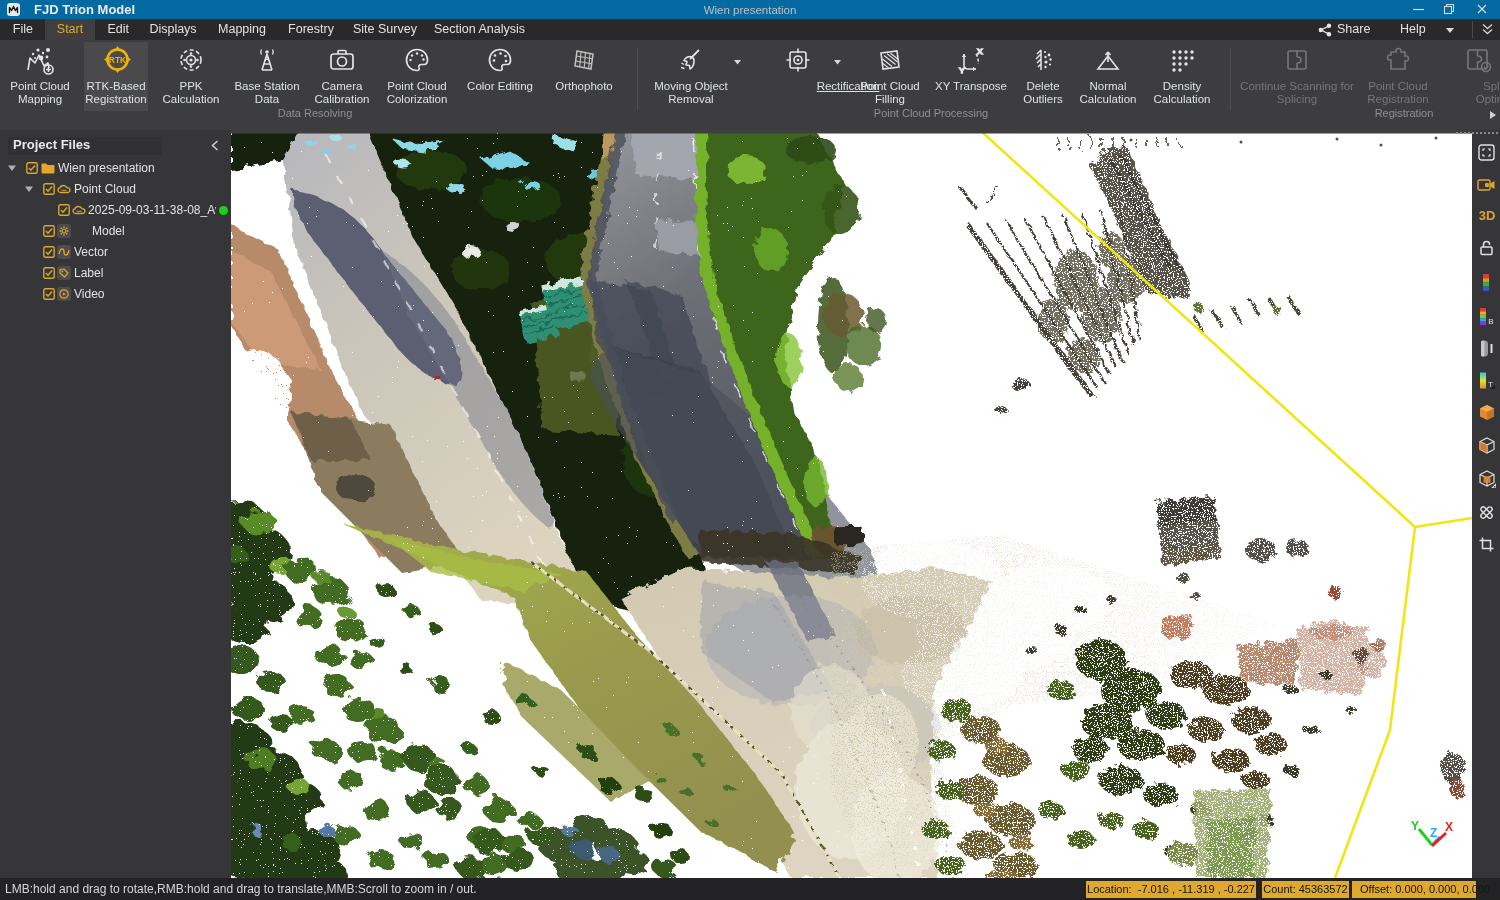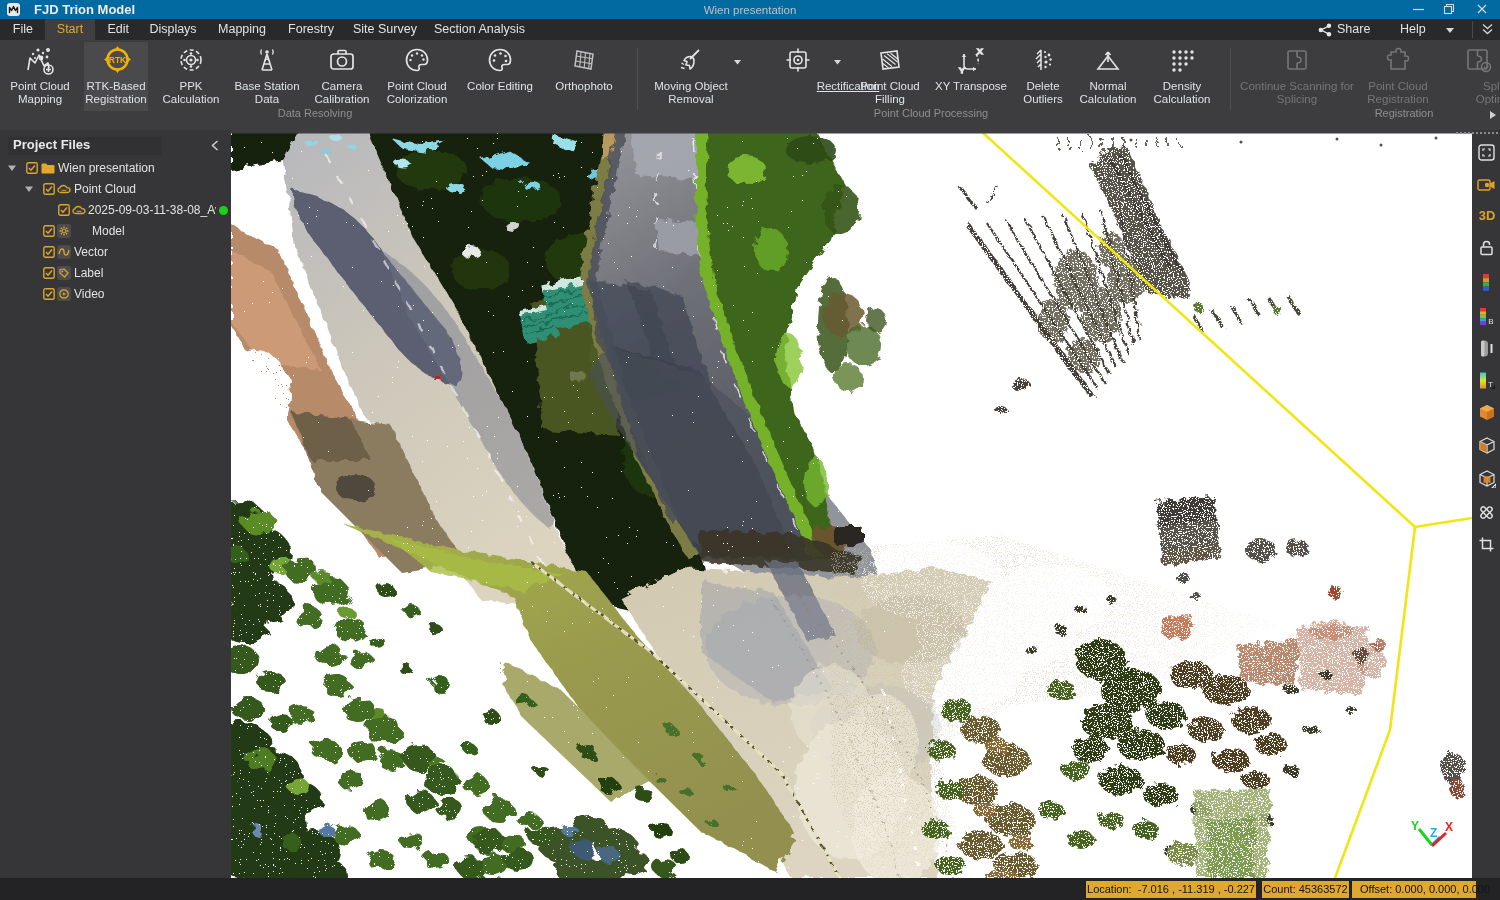--- a/index.html
+++ b/index.html
@@ -909,16 +909,17 @@
     <rect x="6.2" y="1.5" width="4.6" height="14" rx="2.3" transform="rotate(-45 8.5 8.5)"></rect>
   </svg>
   <svg class="abs" style="left:7px;top:407px" width="15" height="15" viewBox="0 0 15 15" fill="none" stroke="#e0e0e0" stroke-width="1.5">
     <path d="M3.5 0.5 L3.5 11.5 L14.5 11.5"></path>
     <path d="M0.5 3.5 L11.5 3.5 L11.5 14.5"></path>
   </svg>
 </div>
 <div class="abs" style="left:1455px;top:130px;width:45px;height:6px;background-image:radial-gradient(circle at 2px 3px, #8a8a8a 1px, transparent 1.2px);background-size:4px 6px;"></div>
 
 <div id="statusbar">
+  <div class="abs" style="left:5px;top:4px;font-size:12px;color:#d6d6d6;">LMB:hold and drag to rotate,RMB:hold and drag to translate,MMB:Scroll to zoom in / out.</div>
   <div class="abs" style="left:1086px;top:3px;width:170px;height:17px;background:#dfa930;color:#141414;font-size:11px;text-align:center;line-height:17px;white-space:nowrap;">Location:&nbsp; -7.016 , -11.319 , -0.227</div>
   <div class="abs" style="left:1262px;top:3px;width:87px;height:17px;background:#dfa930;color:#141414;font-size:11px;text-align:center;line-height:17px;white-space:nowrap;">Count: 45363572</div>
   <div class="abs" style="left:1352px;top:3px;width:124px;height:17px;background:#dfa930;color:#141414;font-size:11px;text-align:center;line-height:17px;white-space:nowrap;padding-left:8px;">Offset: 0.000, 0.000, 0.000</div>
 </div>
 
 </body></html>

